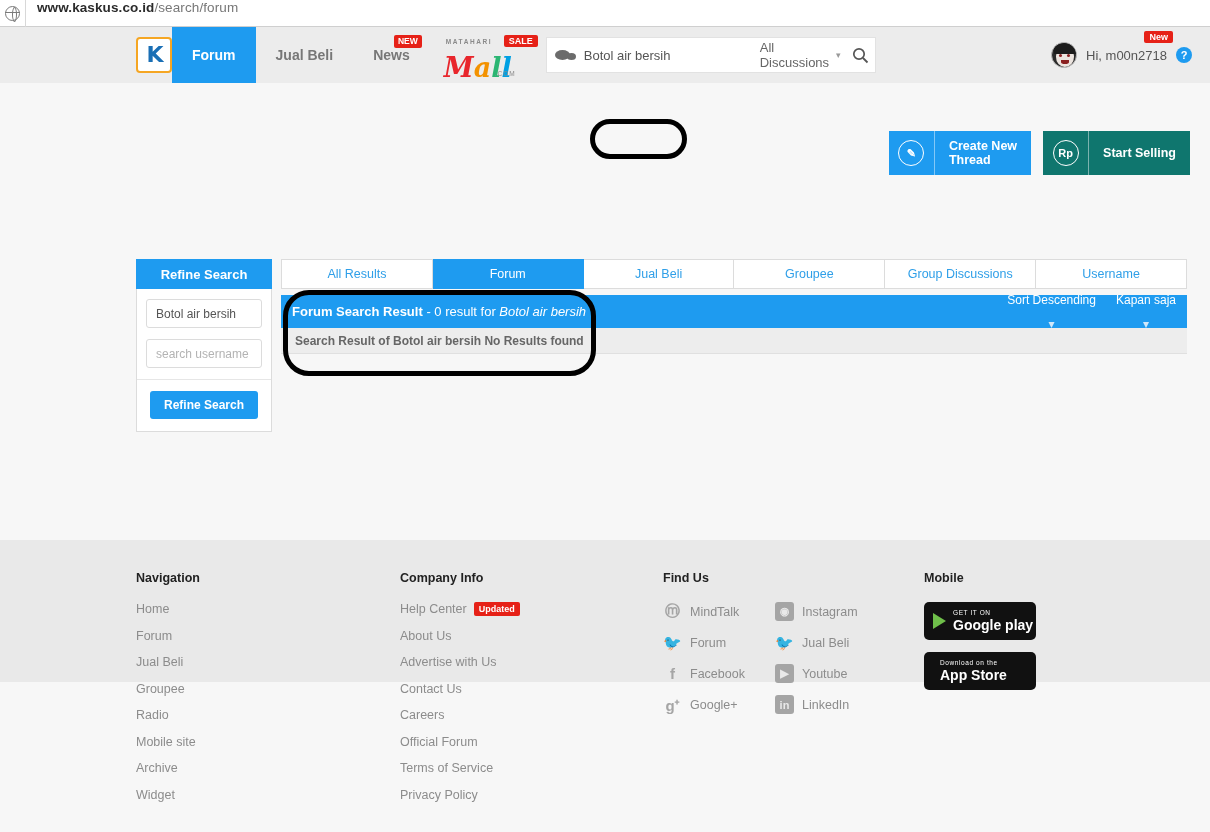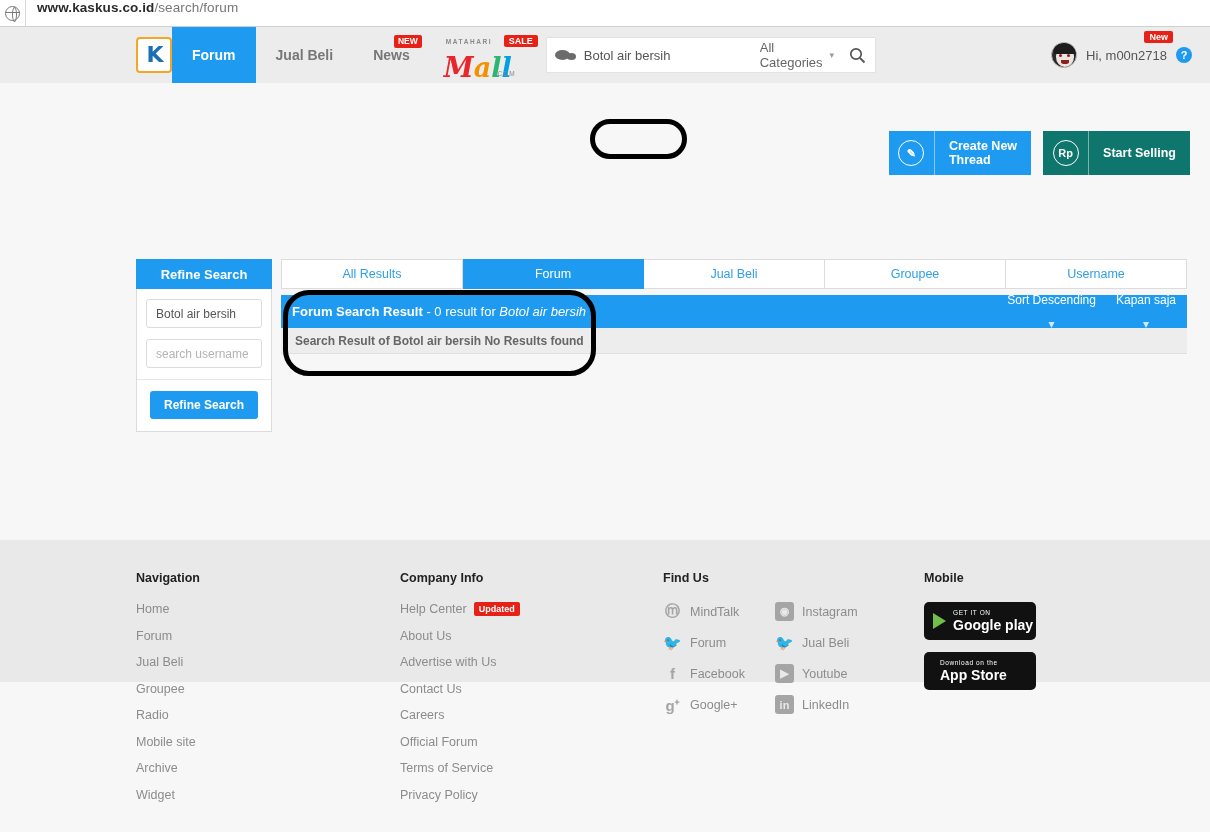--- a/index.html
+++ b/index.html
@@ -356,21 +356,21 @@
     <div class="badge-sale">SALE</div>
   </div>
 
   <div class="search-wrap">
     <div class="bubble-icon">
       <div class="b1"></div>
         <div class="b2"></div>
     </div>
     <input class="search-input" value="Botol air bersih" style="">
     <div class="cat-select">
-      <span>All Categories</span>
+      <span>All Discussions</span>
       <span class="caret">▾</span>
     </div>
     <div class="mag">
       <svg width="17" height="17" viewBox="0 0 17 17">
         <circle cx="7" cy="7" r="5.2" fill="none" stroke="#555" stroke-width="1.7"></circle>
         <line x1="11" y1="11" x2="15.5" y2="15.5" stroke="#555" stroke-width="1.8"></line>
       </svg>
     </div>
   </div>
 
@@ -427,20 +427,23 @@
         <span>All Results</span>
       </div>
     <div class="tab active">
         <span>Forum</span>
       </div>
     <div class="tab">
         <span>Jual Beli</span>
       </div>
     <div class="tab">
         <span>Groupee</span>
+      </div>
+    <div class="tab">
+        <span>Group Discussions</span>
       </div>
     <div class="tab">
         <span>Username</span>
       </div>
   </div>
 
   <div class="result-panel">
     <div class="res-head">
       <div class="res-title">
         <b>Forum Search Result</b><span> - 0 result for </span><i>Botol air bersih</i>

